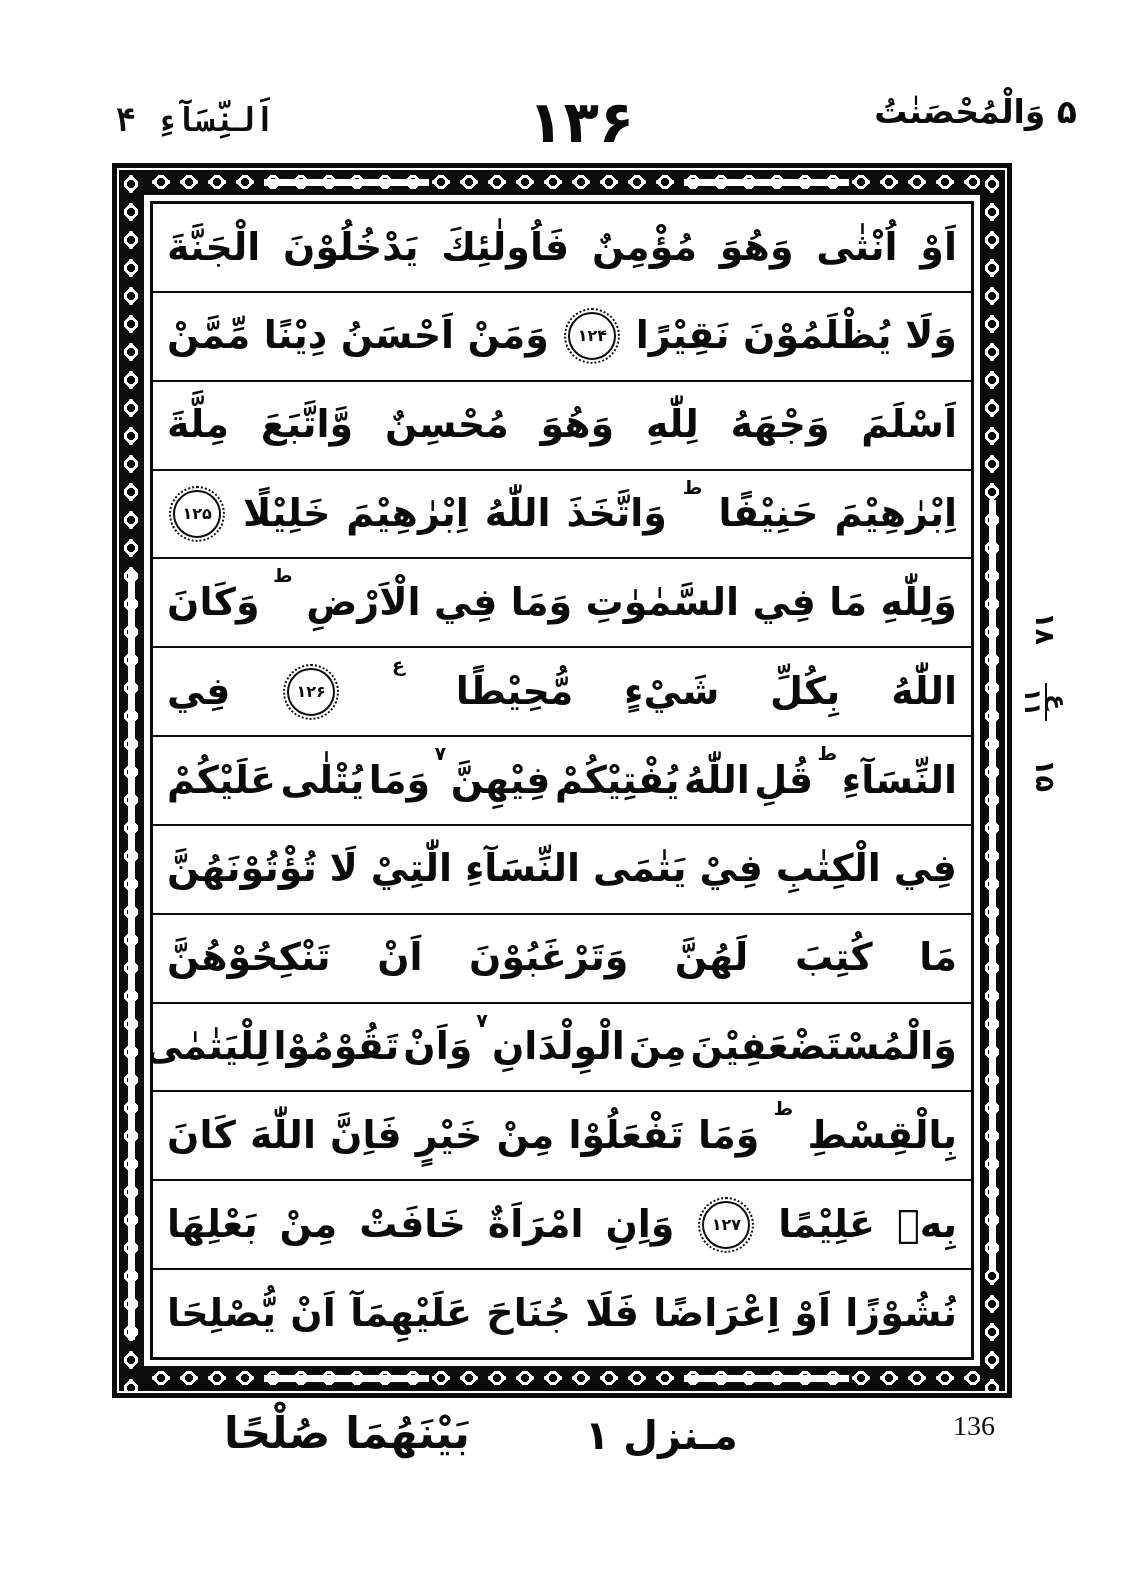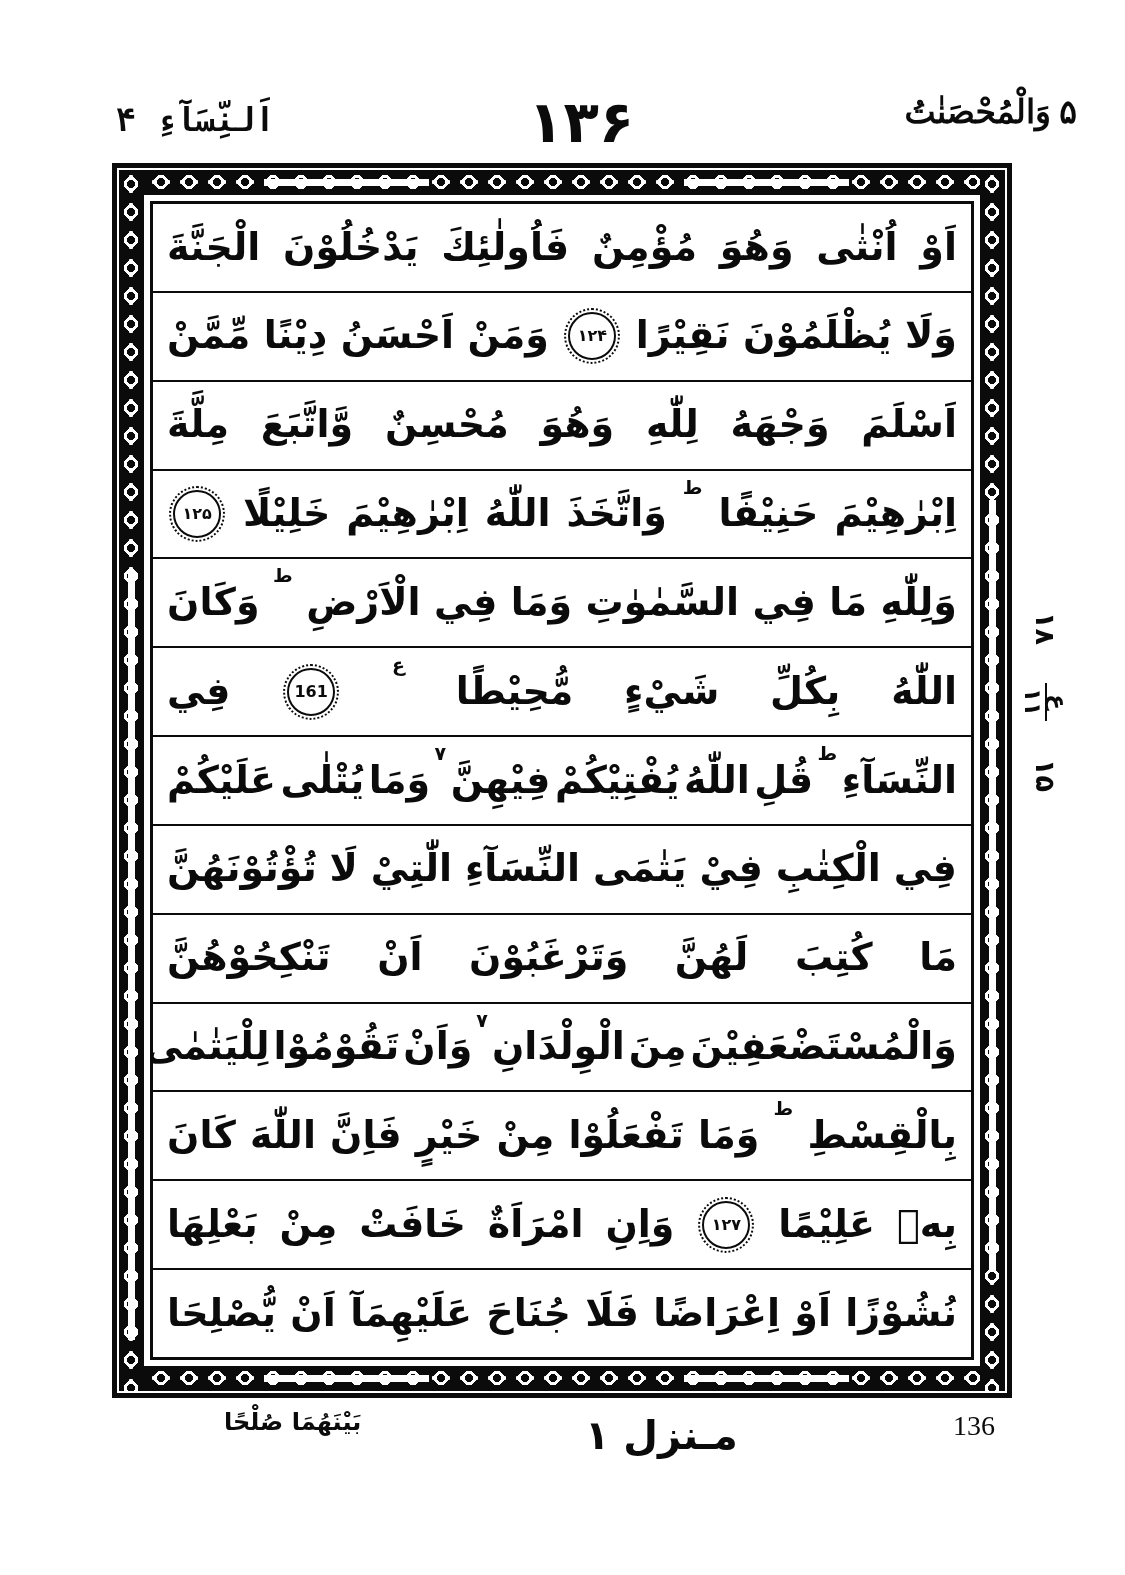--- a/index.html
+++ b/index.html
@@ -8,21 +8,21 @@
     background:#ffffff;color:#0b0b0b;
     font-family:"DejaVu Sans",sans-serif;
     overflow:hidden;
   }
   .page{position:absolute;inset:0;}
 
   
   .hdr{position:absolute;direction:rtl;font-weight:bold;white-space:nowrap;}
   .hdr-left{left:116px;top:100px;font-size:33px;font-family:Liberation Mono, monospace;}
   .hdr-center{left:528px;top:88px;font-size:58px;letter-spacing:2px;}
-  .hdr-right{right:48px;top:92px;font-size:33px;font-family:Liberation Serif, serif;}
+  .hdr-right{right:48px;top:92px;font-size:33px;}
 
   
   .frame{
     position:absolute;left:112px;top:163px;width:900px;height:1235px;
     box-sizing:border-box;border:5px solid #0b0b0b;background:#fff;
   }
   .inner{position:absolute;inset:2px;}
   .orn{position:absolute;background-color:#0b0b0b;}
   .orn-top,.orn-bottom{
     left:0;right:0;height:25px;
@@ -82,21 +82,21 @@
     width:180px;height:64px;transform-origin:top left;
     transform:rotate(90deg) translateY(-64px);
     display:flex;direction:ltr;align-items:center;justify-content:space-between;
     font-size:27px;font-weight:bold;
   }
   .frac{display:flex;flex-direction:column;align-items:center;font-size:23px;line-height:1.05;}
   .frac-bottom{border-top:2px solid #0b0b0b;padding:0 5px;}
 
   
   .ftr{position:absolute;direction:rtl;font-weight:bold;white-space:nowrap;}
-  .ftr-catchword{left:224px;top:1408px;font-size:24px;}
+  .ftr-catchword{left:224px;top:1408px;font-size:43px;}
   .ftr-manzil{left:585px;top:1412px;font-size:40px;}
   .ftr-pagenum{
     left:953px;top:1410px;font-size:28px;font-weight:normal;
     font-family:"Liberation Serif",serif;direction:ltr;
   }
 </style>
 </head>
 <body>
 
 <div class="page">
@@ -160,21 +160,21 @@
             <span class="word">الْاَرْضِ</span>
             <span class="waqf-sign">ط</span>
             <span class="word">وَكَانَ</span>
           </div>
         <div class="qline">
             <span class="word">اللّٰهُ</span>
             <span class="word">بِكُلِّ</span>
             <span class="word">شَيْءٍ</span>
             <span class="word">مُّحِيْطًا</span>
             <span class="waqf-sign">ع</span>
-            <span class="ayah-marker">161</span>
+            <span class="ayah-marker">۱۲۶</span>
             <span class="word">فِي</span>
           </div>
         <div class="qline">
             <span class="word">النِّسَآءِ</span>
             <span class="waqf-sign">ط</span>
             <span class="word">قُلِ</span>
             <span class="word">اللّٰهُ</span>
             <span class="word">يُفْتِيْكُمْ</span>
             <span class="word">فِيْهِنَّ</span>
             <span class="waqf-sign">٧</span>

